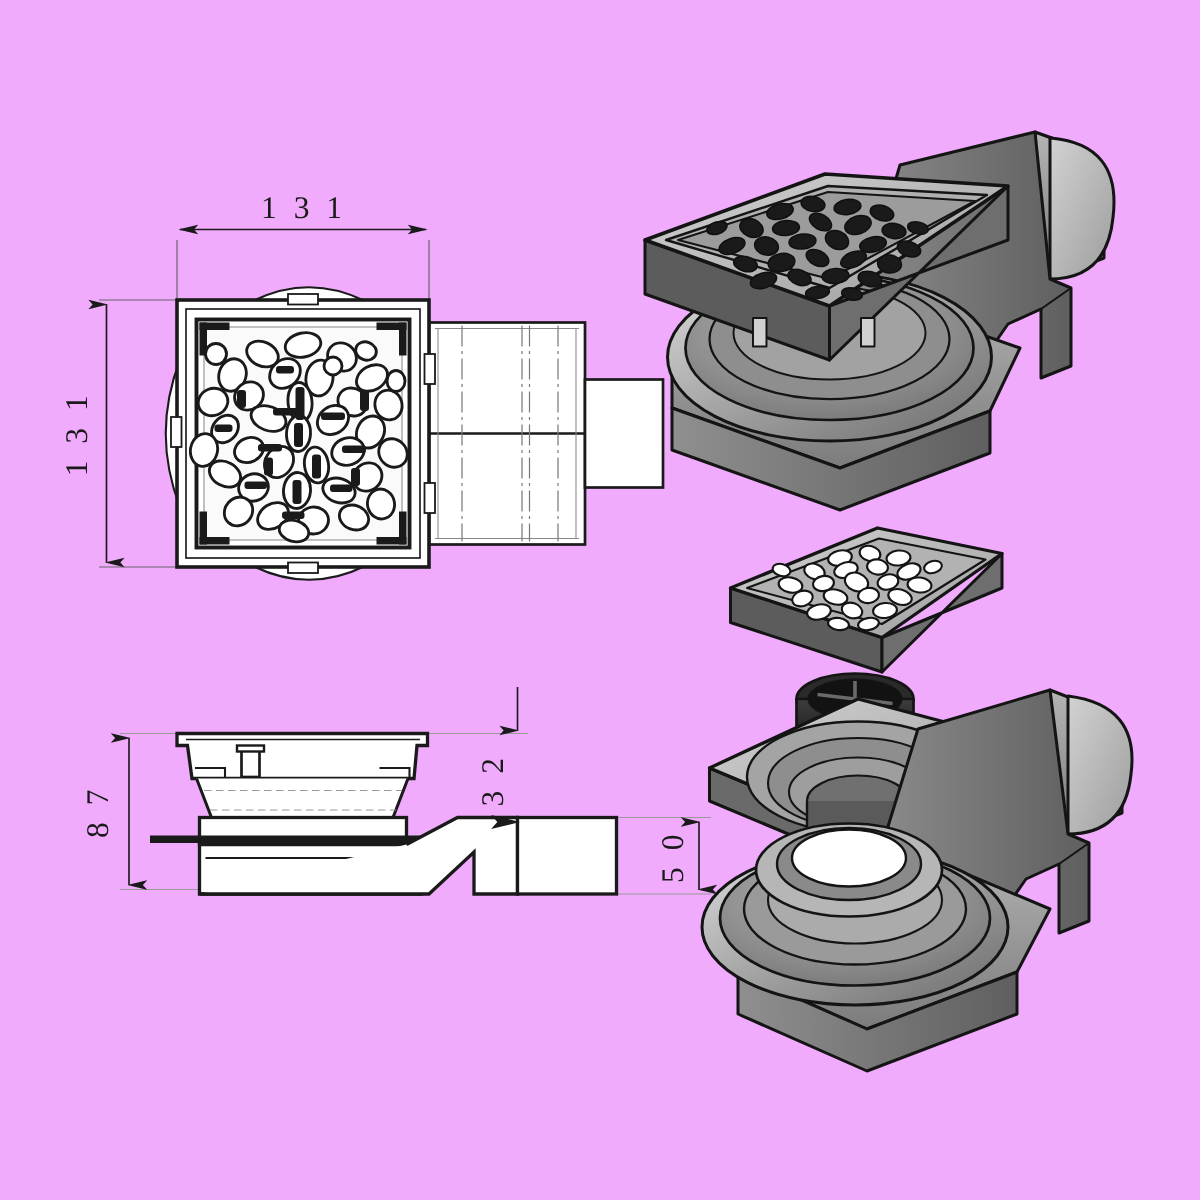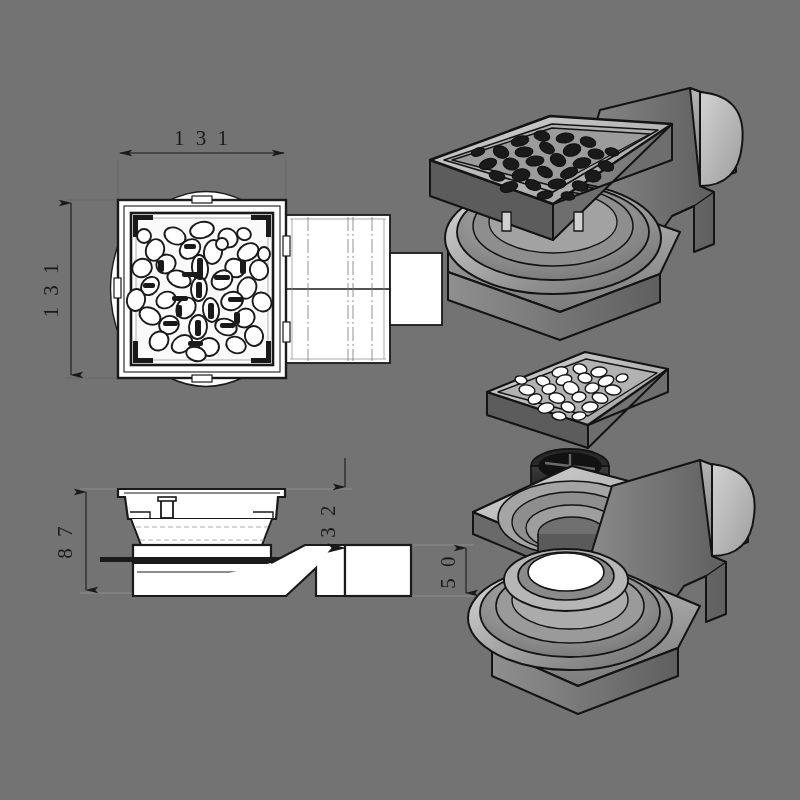--- a/index.html
+++ b/index.html
@@ -13,21 +13,21 @@
     height: 800px;
     position: relative;
     overflow: hidden;
     font-family: "Liberation Serif", serif;
   }
   #sheet {
     position: absolute;
     left: 0; top: 0;
     width: 800px;
     height: 800px;
-    background: #737373;
+    background: #f0abfc;
   }
   svg.layer {
     position: absolute;
     left: 0; top: 0;
     width: 800px;
     height: 800px;
     display: block;
   }
   .dimtext {
     font-family: "Liberation Serif", serif;

